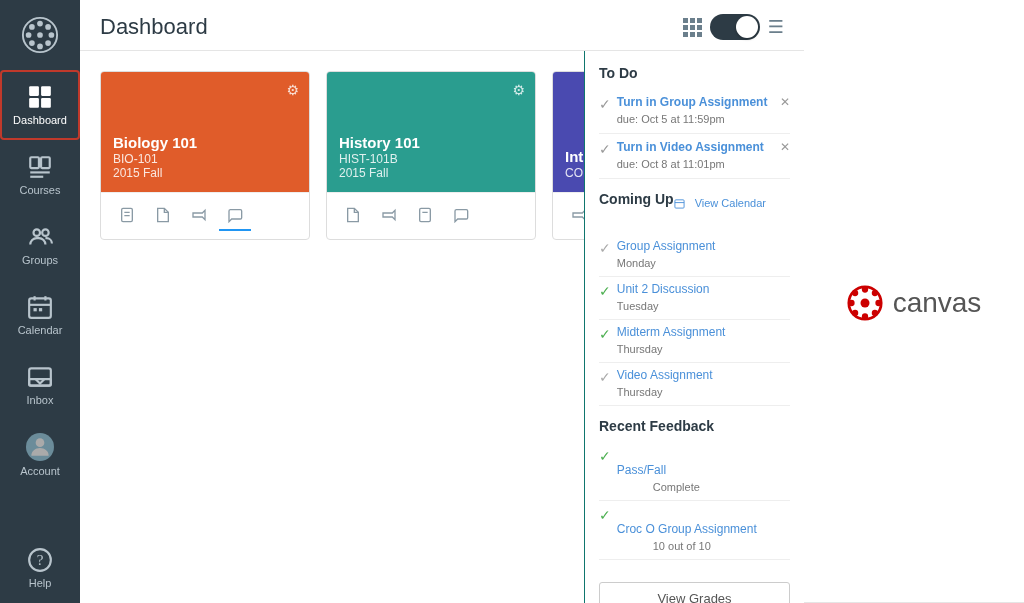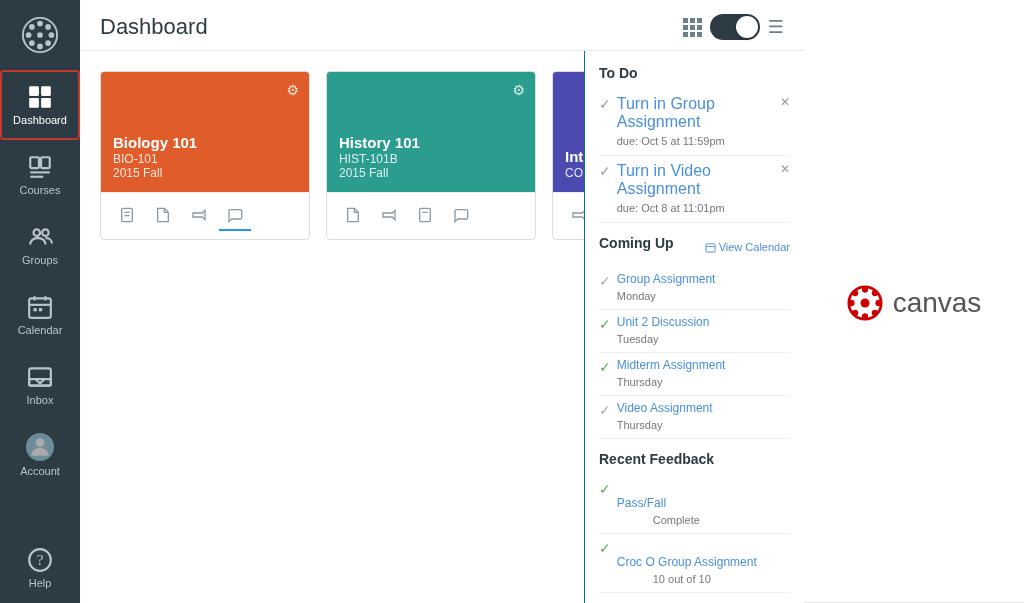--- a/index.html
+++ b/index.html
@@ -254,50 +254,49 @@
     }
     .todo-check {
       color: #999;
       font-size: 14px;
       margin-top: 1px;
       flex-shrink: 0;
     }
     .todo-text { flex: 1; }
     .todo-link {
       color: #4a90d9;
-      font-size: 16px;
-      font-weight: 400;
+      font-size: 12px;
+      font-weight: 700;
       display: block;
       cursor: pointer;
       text-decoration: none;
     }
     .todo-due {
       color: #777;
       font-size: 11px;
     }
     .todo-close {
       color: #999;
       font-size: 12px;
       cursor: pointer;
       flex-shrink: 0;
     }
 
     .coming-up-header {
       display: flex;
       align-items: center;
-      justify-content: space-between;
-      margin-bottom: 8px;
+      margin-bottom: 19px;
     }
     .view-calendar {
       color: #4a90d9;
       font-size: 11px;
       cursor: pointer;
       display: flex;
       align-items: center;
-      gap: 3px;
+      gap: 10px;
     }
     .coming-item {
       display: flex;
       align-items: flex-start;
       padding: 5px 0;
       border-bottom: 1px solid #eee;
       gap: 6px;
     }
     .coming-check {
       font-size: 14px;

